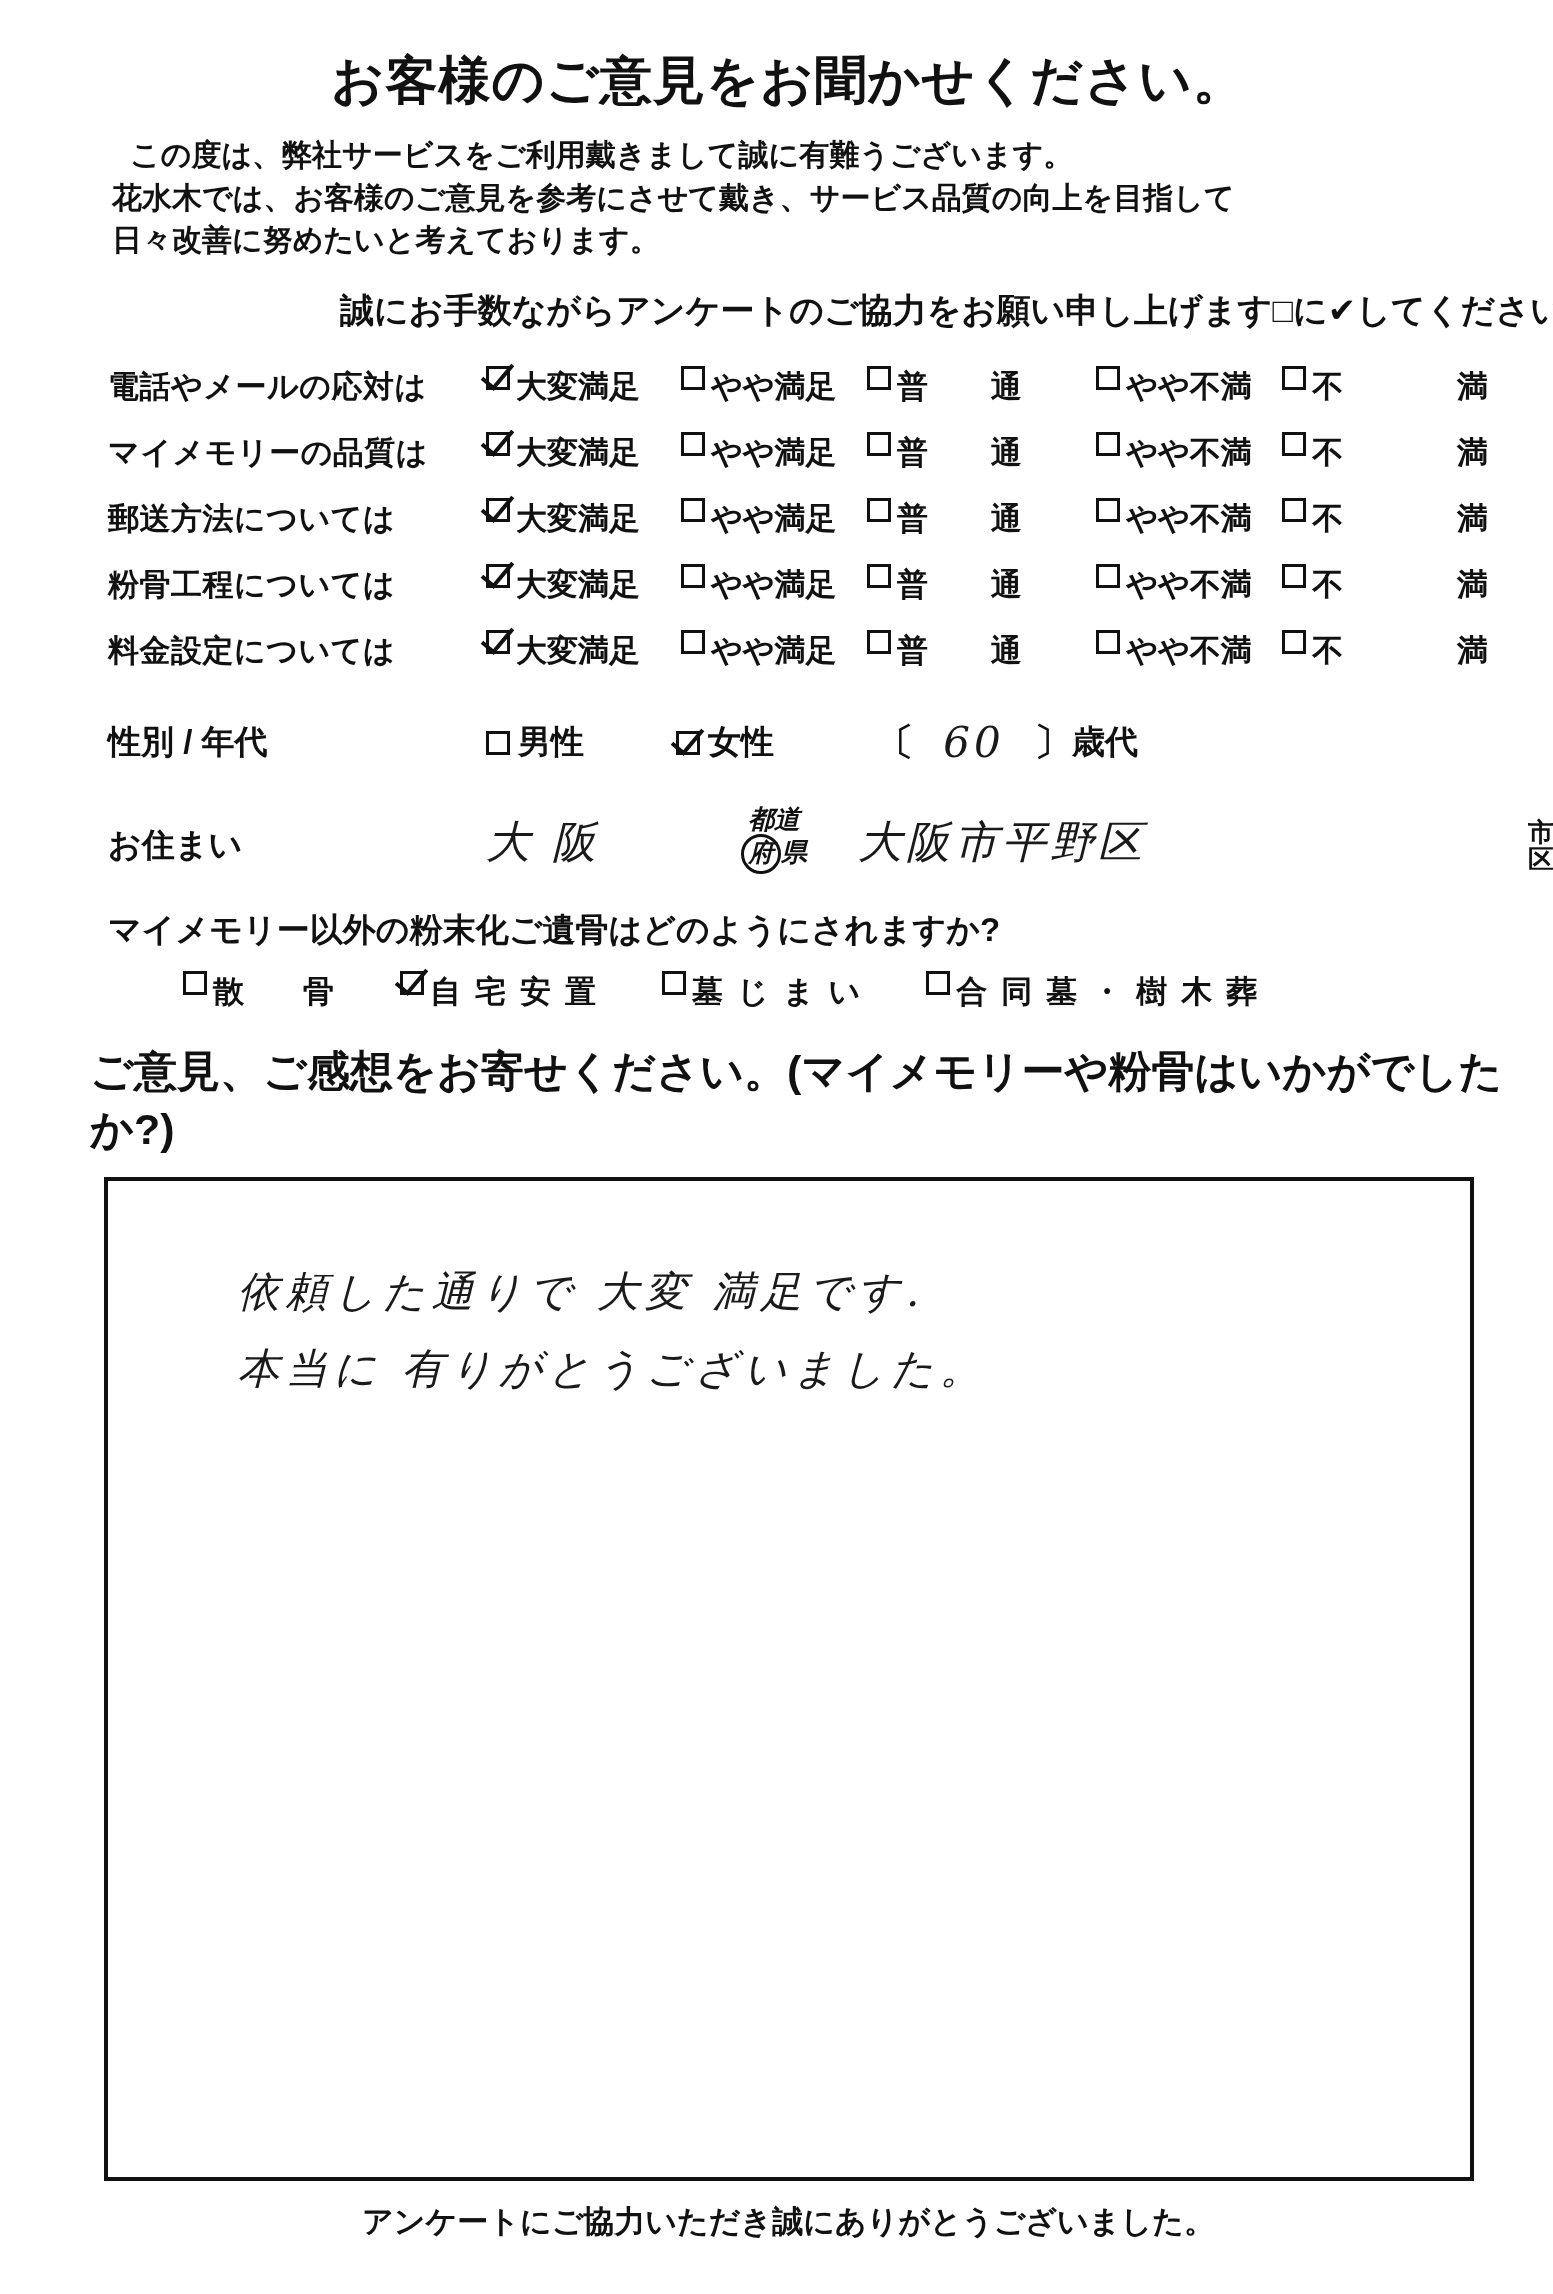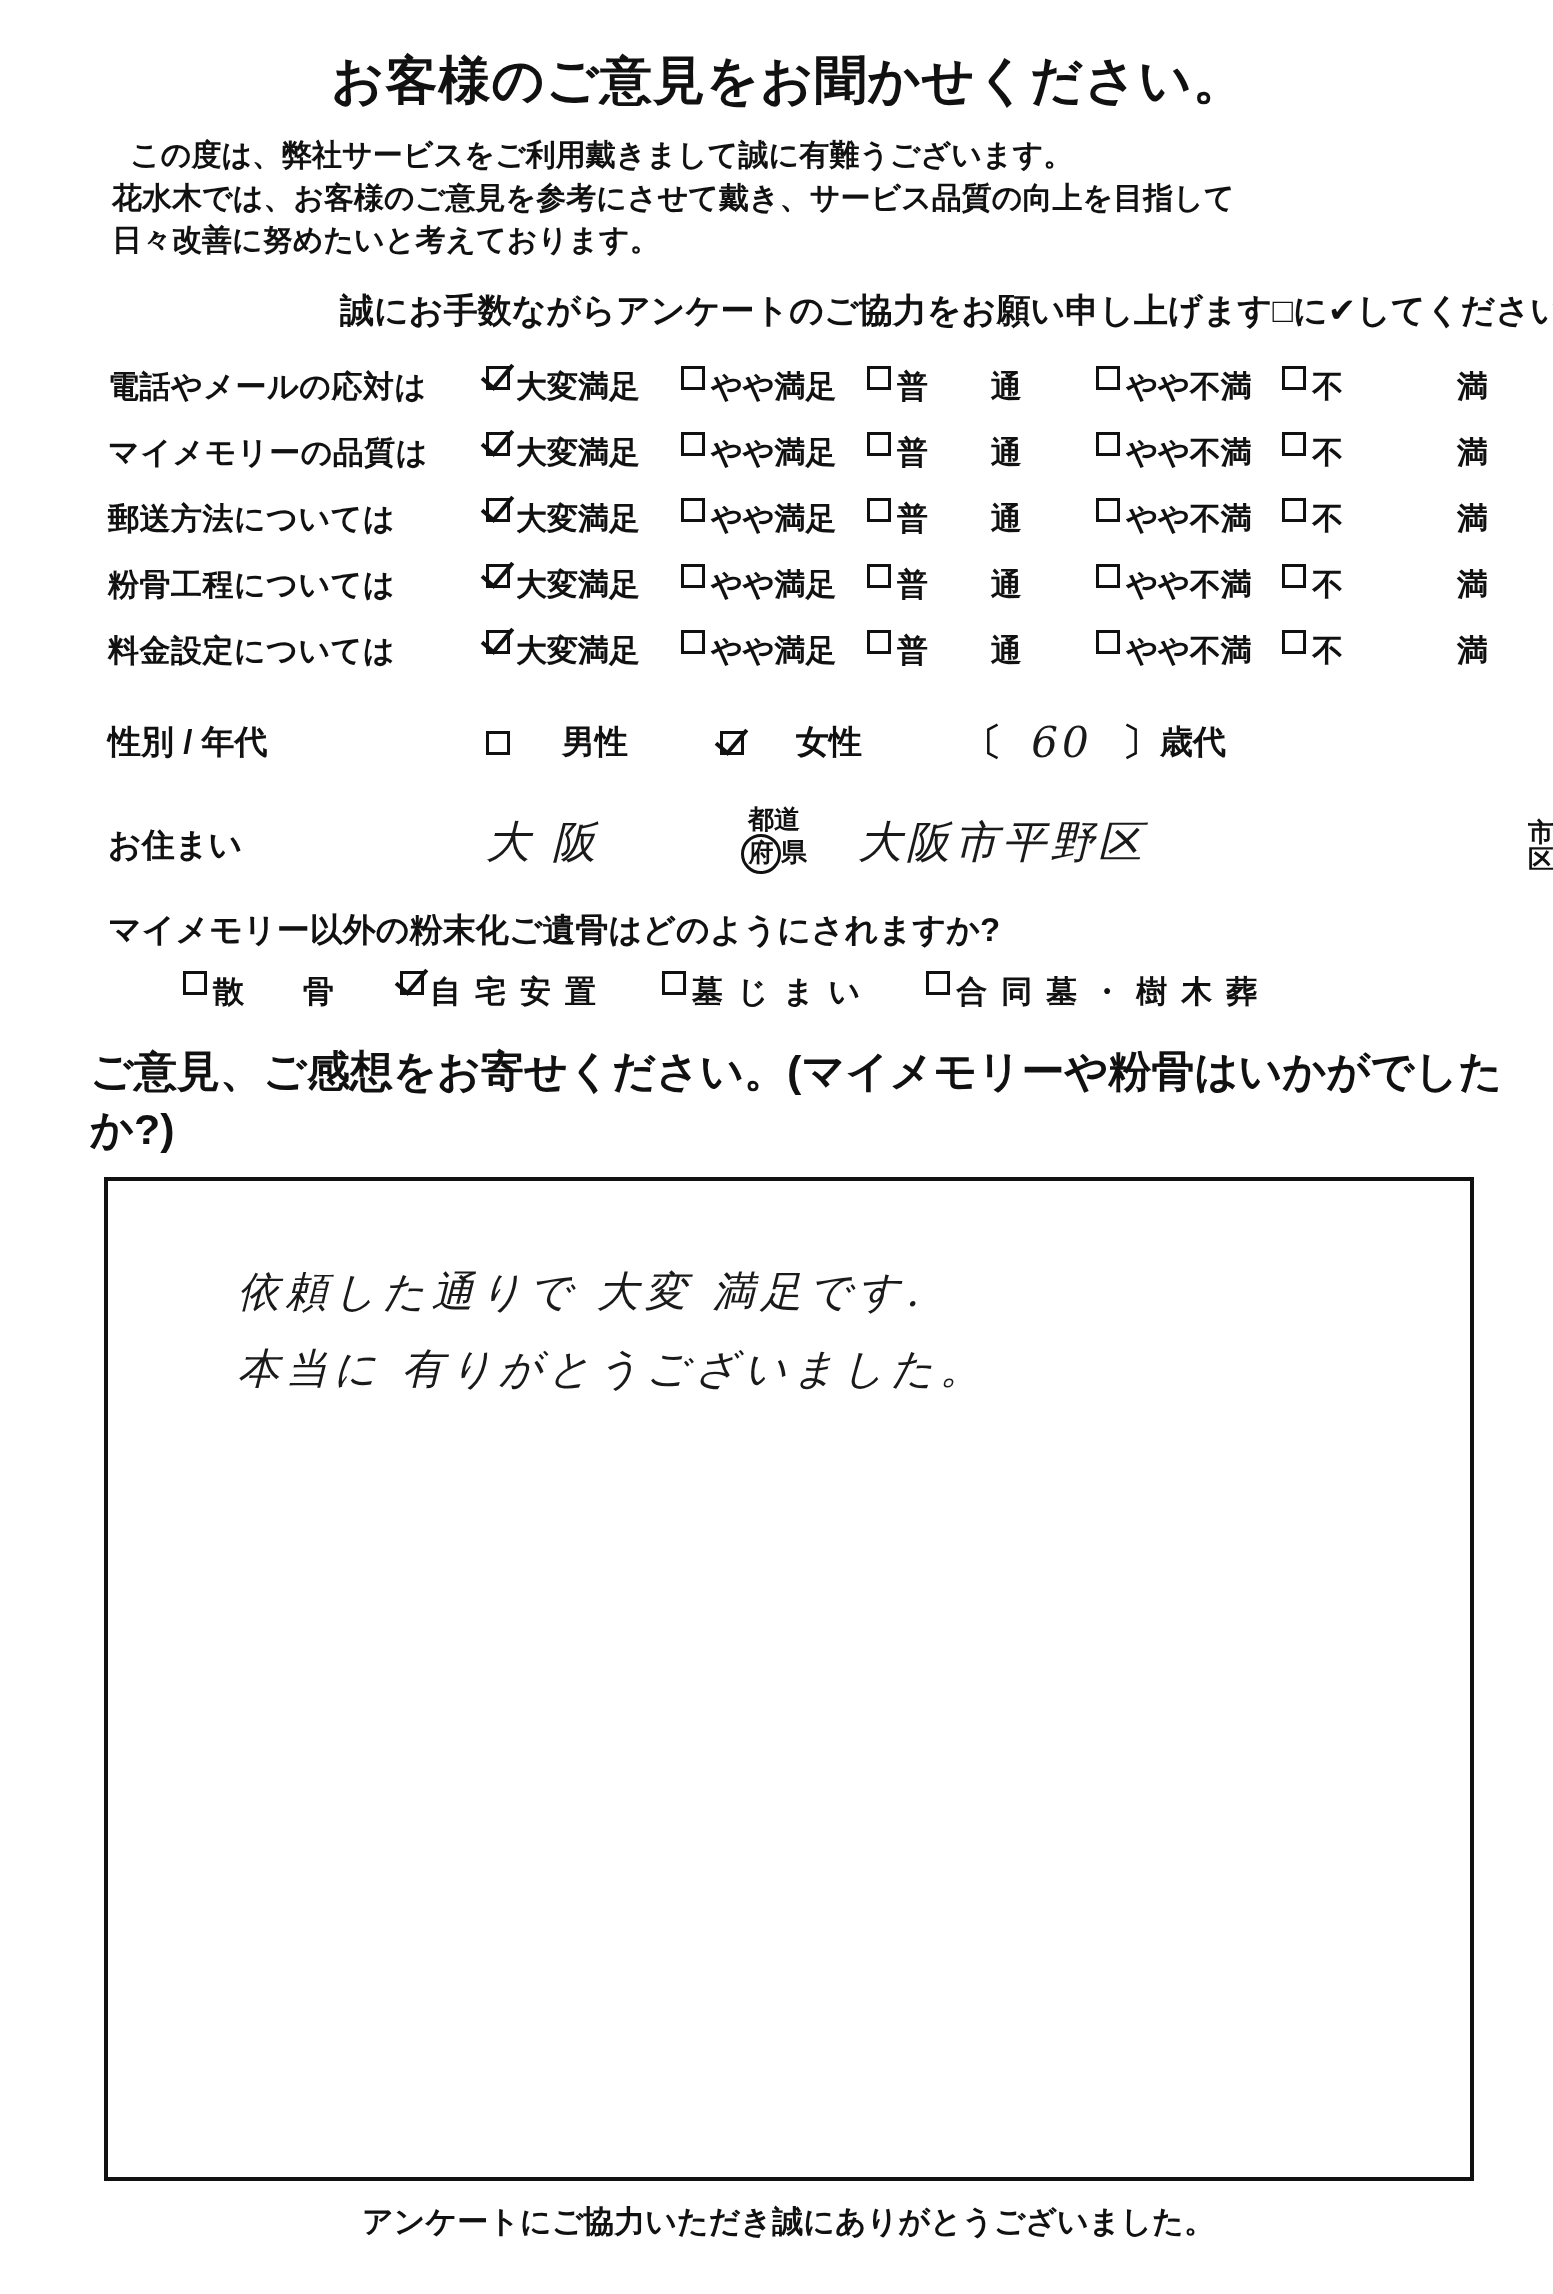--- a/index.html
+++ b/index.html
@@ -112,21 +112,21 @@
   .grow {
     display: flex;
     align-items: center;
     margin-left: 96px;
     margin-top: 28px;
     height: 62px;
     font-size: 33px;
     font-weight: bold;
   }
   .grow .glabel { width: 378px; flex: 0 0 378px; }
-  .gopt { display: flex; align-items: center; margin-right: 92px; gap: 44px; }
+  .gopt { display: flex; align-items: center; margin-right: 92px; }
   .gopt .txt { margin-left: 8px; }
   .agewrap {
     display: flex;
     align-items: center;
     font-size: 33px;
     margin-left: 10px;
   }
   .agewrap .brk { font-size: 38px; }
   .agenum {
     display: inline-block;
@@ -162,20 +162,21 @@
     width: 230px;
     padding-bottom: 10px;
   }
   .todofu {
     font-size: 26px;
     line-height: 1.05;
     font-weight: bold;
     width: 116px;
     padding-bottom: 8px;
     text-align: center;
+    font-style: italic;
   }
   .todofu .r2 { display: block; }
   .circled {
     display: inline-block;
     border: 3px solid #111;
     border-radius: 50%;
     width: 34px;
     height: 34px;
     line-height: 30px;
     text-align: center;

